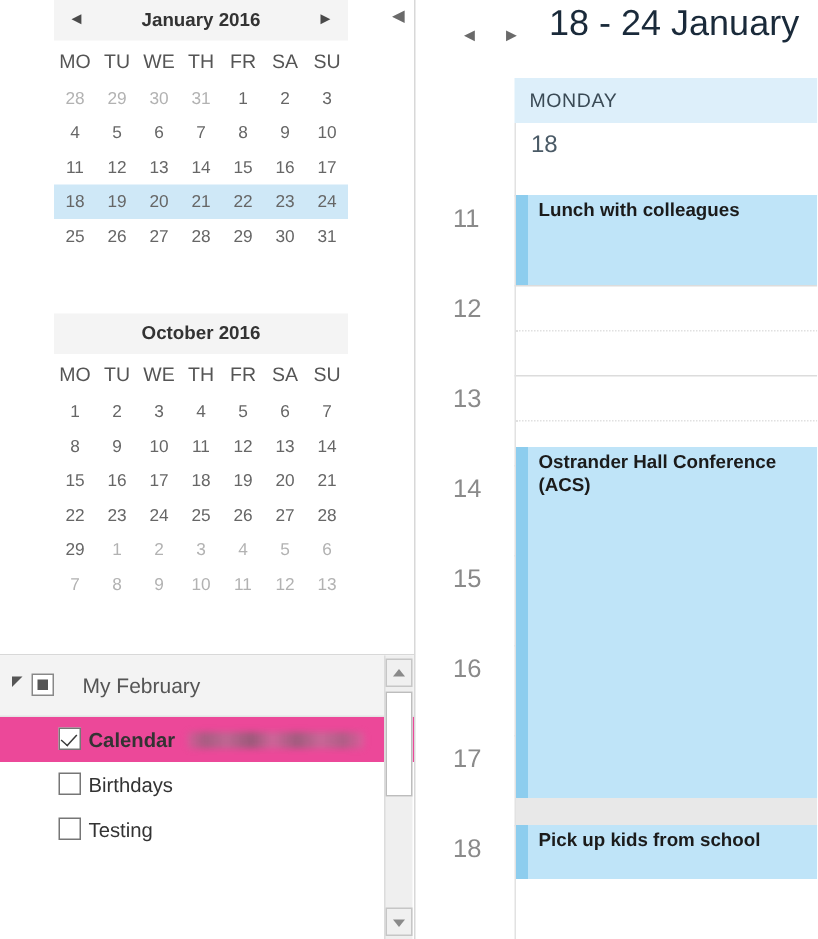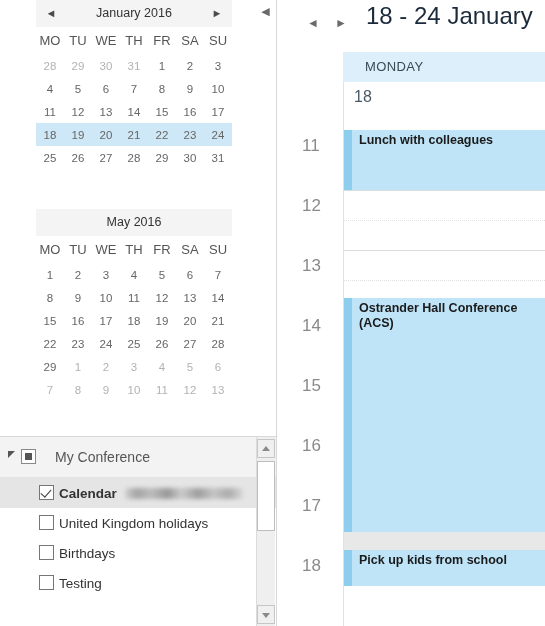--- a/index.html
+++ b/index.html
@@ -53,21 +53,21 @@
   }
   .datenav .arrow.prev { left: 4px; }
   .datenav .arrow.next { right: 4px; }
   .datenav .title {
     position: absolute;
     left: 0; right: 0; top: 0;
     height: 27px;
     line-height: 27px;
     text-align: center;
     font-size: 12.5px;
-    font-weight: normal;
+    font-weight: bold;
     color: #333333;
   }
 
   .minical {
     position: absolute;
     left: 36px;
     width: 196px;
   }
   .minical table {
     border-collapse: collapse;
@@ -148,21 +148,21 @@
     color: #555555;
   }
   .cal-row {
     position: relative;
     height: 30px;
     padding-left: 37px;
     display: flex;
     align-items: center;
     background: #ffffff;
   }
-  .cal-row.sel { background: #e5e5e5; }
+  .cal-row.sel { background: #ec4899; }
   .cal-row .cb {
     position: absolute;
     left: 39px; top: 7px;
     width: 15px; height: 15px;
     border: 1px solid #767676;
     background: #ffffff;
     box-sizing: border-box;
   }
   .cal-row .cb.checked::after {
     content: "";
@@ -305,21 +305,20 @@
     background: #ddeffa;
   }
   #day-header .dayname {
     position: absolute;
     left: 10px; top: 0;
     height: 30px;
     line-height: 30px;
     font-size: 13px;
     color: #3a4a55;
     letter-spacing: 0.4px;
-    margin-left: 12px;
   }
   #daynum-row {
     position: absolute;
     left: 65px; top: 82px;
     width: 202px;
     height: 48px;
     background: #ffffff;
     border-left: 1px solid #e2e2e2;
     box-sizing: border-box;
   }
@@ -472,21 +471,21 @@
               <td>28</td>
               <td>29</td>
               <td>30</td>
               <td>31</td>
             </tr>
           </tbody>
         </table>
       </div>
 
     <div class="datenav" style="top:209px;">
-      <div class="title">May 2016</div>
+      <div class="title">October 2016</div>
     </div>
     <div class="minical" id="minical-feb" style="top:236px;">
         <table>
           <thead>
             <tr>
               <th>MO</th>
               <th>TU</th>
               <th>WE</th>
               <th>TH</th>
               <th>FR</th>
@@ -552,31 +551,27 @@
           </tbody>
         </table>
       </div>
 
     <div id="cal-list-sep"></div>
 
     <div id="cal-list">
       <div class="cal-group-header">
         <span class="tri"></span>
         <span class="sqicon"></span>
-        <span class="label">My Conference</span>
+        <span class="label">My February</span>
       </div>
       <div id="cal-rows">
           <div class="cal-row sel">
             <span class="cb checked"></span>
             <span class="cname">Calendar</span>
             <span class="redacted"></span>
-          </div>
-          <div class="cal-row">
-            <span class="cb"></span>
-            <span class="cname">United Kingdom holidays</span>
           </div>
           <div class="cal-row">
             <span class="cb"></span>
             <span class="cname">Birthdays</span>
           </div>
           <div class="cal-row">
             <span class="cb"></span>
             <span class="cname">Testing</span>
           </div>
         </div>

